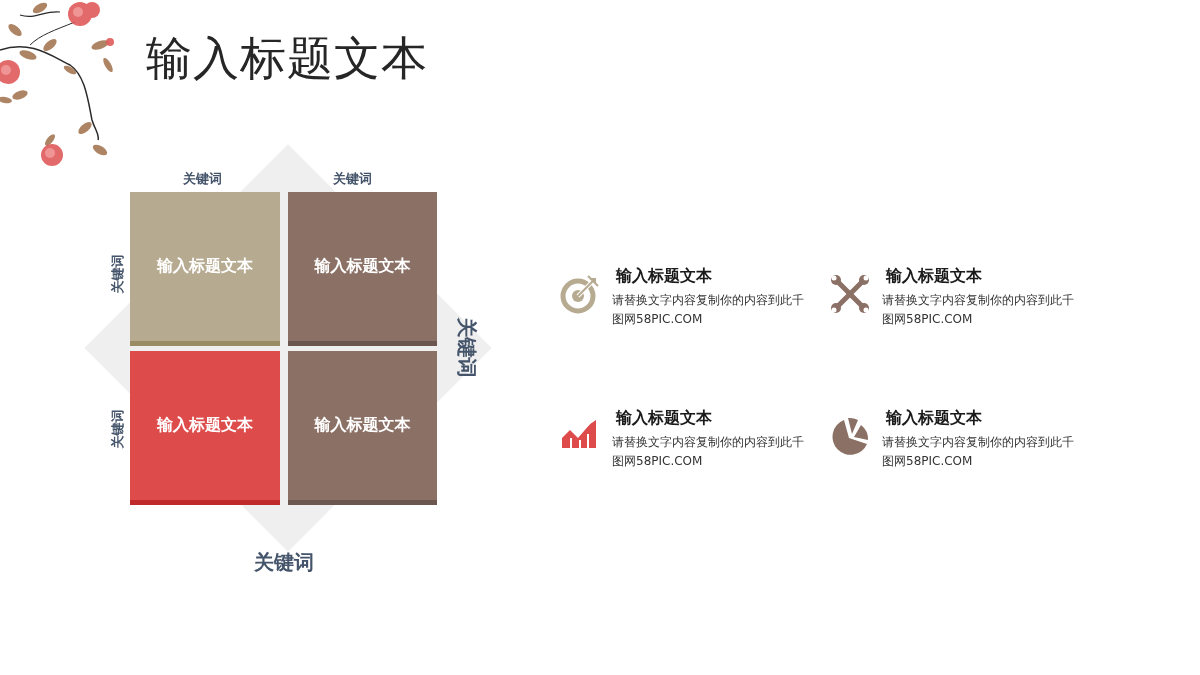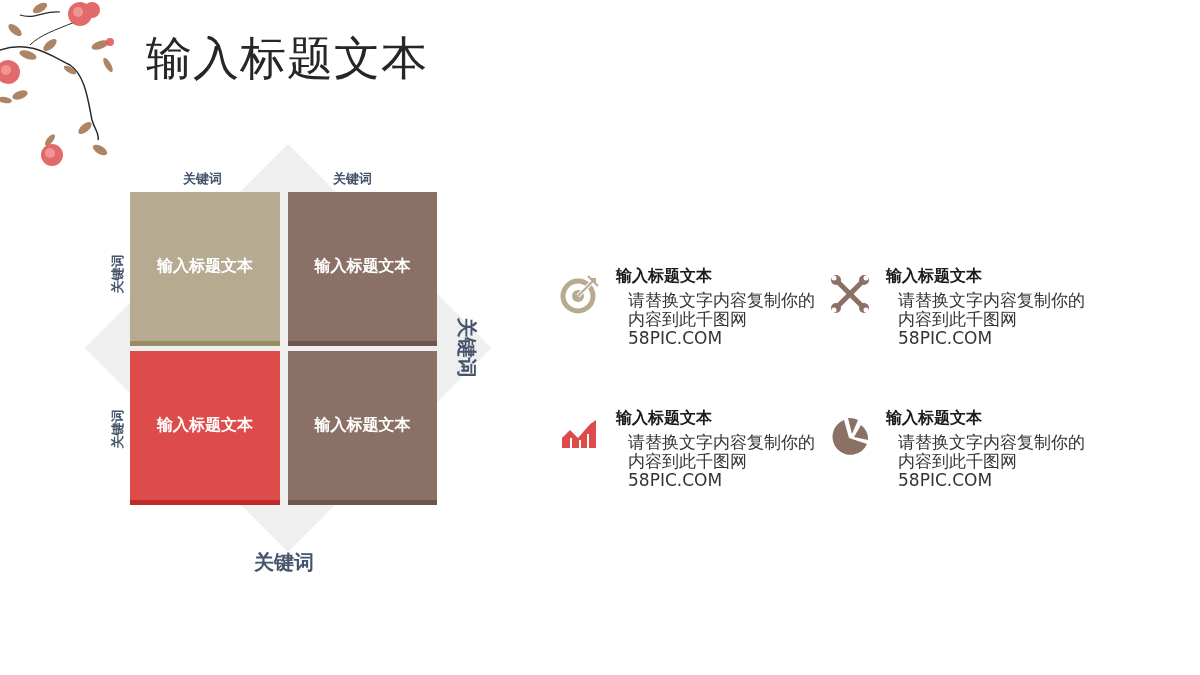--- a/index.html
+++ b/index.html
@@ -31,21 +31,21 @@
 
   .kw { position: absolute; color: #44546a; font-weight: bold; font-family: "DejaVu Sans", sans-serif; white-space: nowrap; }
   .kw-sm { font-size: 13px; }
   .kw-lg { font-size: 20px; }
   .rot-l { transform: rotate(-90deg); transform-origin: center; }
   .rot-r { transform: rotate(90deg); transform-origin: center; }
 
   .feature { position: absolute; width: 250px; height: 70px; }
   .feature .ico { position: absolute; left: 0; top: 8px; width: 40px; height: 40px; }
   .feature .ft { position: absolute; left: 56px; top: 0; font-size: 16px; font-weight: bold; color: #1a1a1a; white-space: nowrap; }
-  .feature .fd { position: absolute; left: 68px; top: 25px; font-size: 17px; color: #333; line-height: 19px; width: 200px; }
+  .feature .fd { position: absolute; left: 52px; top: 25px; font-size: 12px; color: #333; line-height: 19px; width: 200px; }
 </style>
 </head>
 <body>
 
 <svg class="flower" viewBox="0 0 130 180">
   <path d="M0,50 C30,40 50,55 70,65 C85,75 88,100 92,120 C95,130 100,135 98,140" stroke="#2b2b2b" stroke-width="1.5" fill="none"></path>
   <path d="M20,15 C35,20 45,10 60,12" stroke="#2b2b2b" stroke-width="1.2" fill="none"></path>
   <path d="M30,45 C40,35 55,30 75,22" stroke="#2b2b2b" stroke-width="1" fill="none"></path>
   <g fill="#a0704a" opacity="0.85">
     <ellipse cx="40" cy="8" rx="8" ry="4" transform="rotate(-30 40 8)"></ellipse>

